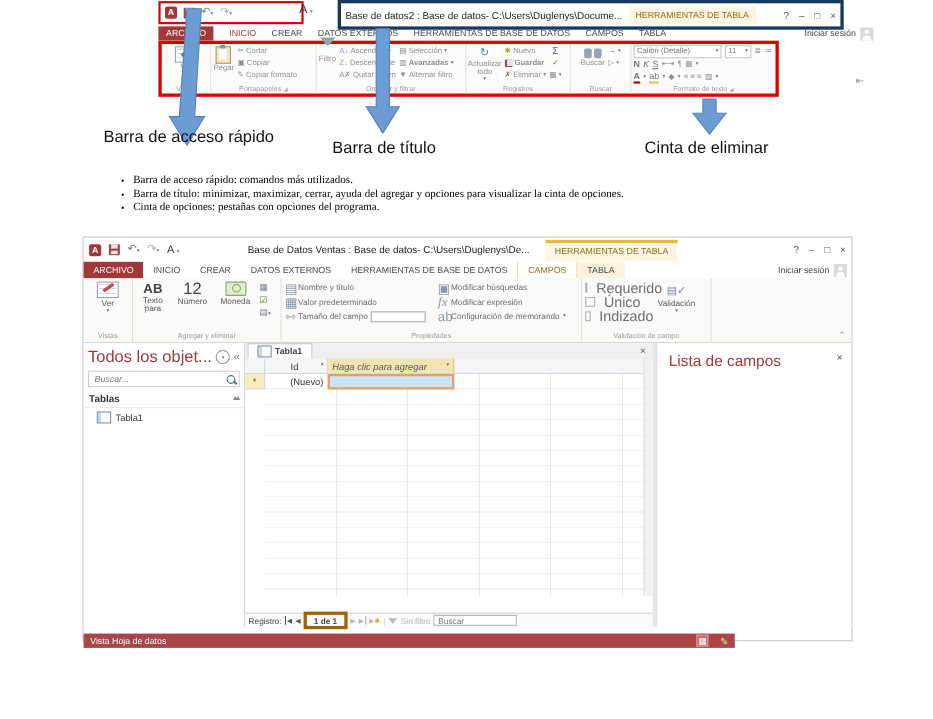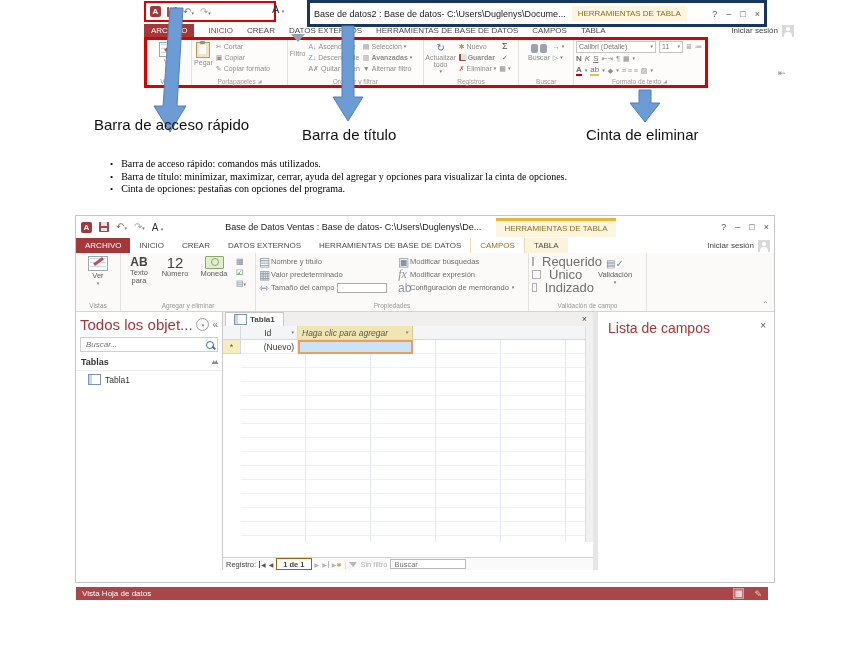--- a/index.html
+++ b/index.html
@@ -155,37 +155,37 @@
   .data-row{position:absolute;left:0;top:28px;width:363px;height:14px;display:flex;box-sizing:border-box;}
   .sel-new{width:18px;background:#F7ECC0;border-right:1px solid #d5d9de;border-bottom:1px solid #d5d9de;
      display:flex;align-items:center;justify-content:center;font-size:9px;color:#6e5a1e;box-sizing:border-box;}
   .cell-id{width:57px;border-right:1px solid #e2e8f0;border-bottom:1px solid #eef2f8;display:flex;
      align-items:center;justify-content:flex-end;font-size:8.5px;color:#333;padding:0 3px;box-sizing:border-box;}
   .cell-sel{width:115px;background:#CBE3F7;border:2px solid #EC9D5F;box-sizing:border-box;}
   .vscroll{position:absolute;right:0;top:14px;width:7px;height:216px;background:#f1f1f1;border-left:1px solid #dcdcdc;}
   .recnav{position:absolute;left:0;bottom:0;width:370px;height:13px;background:#fafafa;
      border-top:1px solid #d2d2d2;display:flex;align-items:center;font-size:7.5px;color:#444;
      gap:3px;padding:0 3px;box-sizing:border-box;}
-  .recbox{border:1px solid #a16207;background:#fff;font-weight:bold;padding:0 6px;height:10px;
+  .recbox{border:3px solid #a16207;background:#fff;font-weight:bold;padding:0 6px;height:10px;
      display:flex;align-items:center;}
   .navico{font-size:6px;color:#555;}
   .navico.dis{color:#b5b5b5;}
   .minifunnel{width:0;height:0;border-left:4px solid transparent;border-right:4px solid transparent;
      border-top:5px solid #b9b9b9;}
   .recsearch{border:1px solid #b9b9b9;background:#fff;height:10px;width:76px;font-size:7.5px;
      color:#333;padding:0 3px;box-sizing:border-box;outline:0;}
   
   .divider{width:5px;background:#e6e6e6;}
   .fieldlist{flex:1;background:#fff;display:flex;flex-direction:column;padding:8px 8px 0 10px;box-sizing:border-box;}
   .fl-head{display:flex;align-items:flex-start;}
   .fl-title{font-size:14px;color:#A4373A;}
   .fl-x{margin-left:auto;font-size:10px;color:#555;}
   .fl-empty{font-size:8px;color:#444;margin-top:12px;width:150px;line-height:10px;}
   
-  .statusbar{position:absolute;left:0;top:371px;width:692px;height:13px;background:#AA4549;
+  .statusbar{position:absolute;left:0;top:360px;width:592px;height:13px;background:#AA4549;
      display:flex;align-items:center;color:#fff;font-size:8px;padding:0 6px;box-sizing:border-box;}
   .sb-icons{margin-left:auto;display:flex;gap:10px;align-items:center;}
   .sb-grid{background:#c47276;border:1px solid #d8999c;color:#fff;font-size:8px;line-height:9px;padding:0 1px;}
   .sb-design{color:#ecd9a0;font-size:9px;}
 </style>
 </head>
 <body>
 
 <div id="shot1" class="abs">
   <div class="s1-titlebar">

